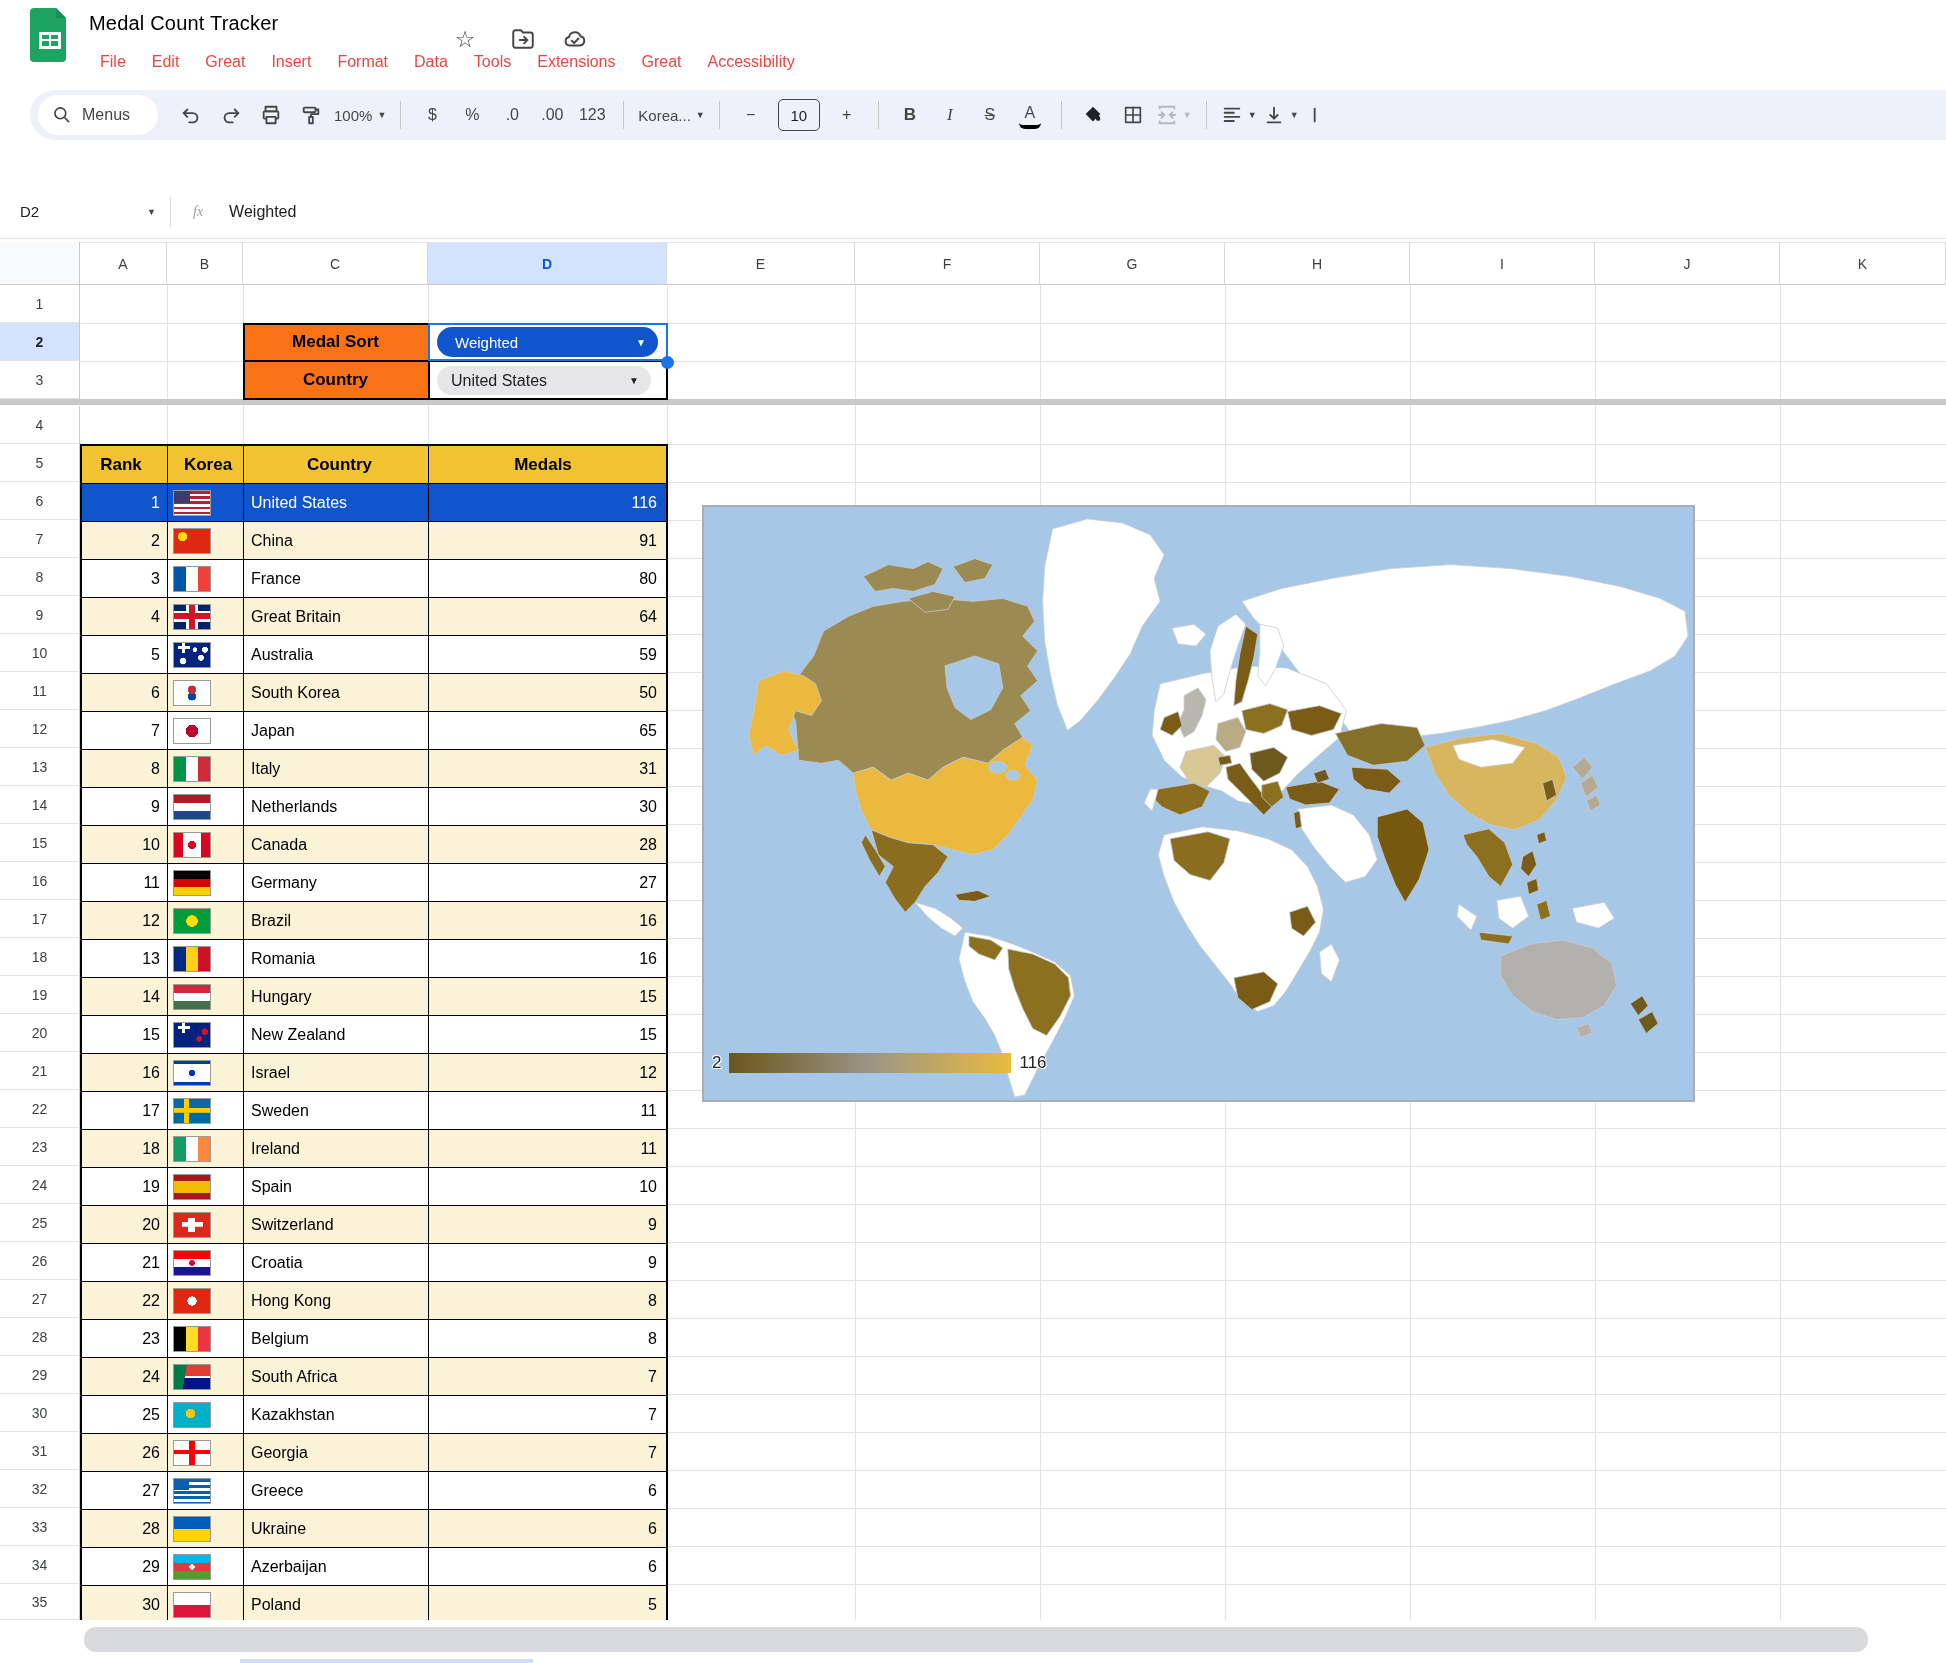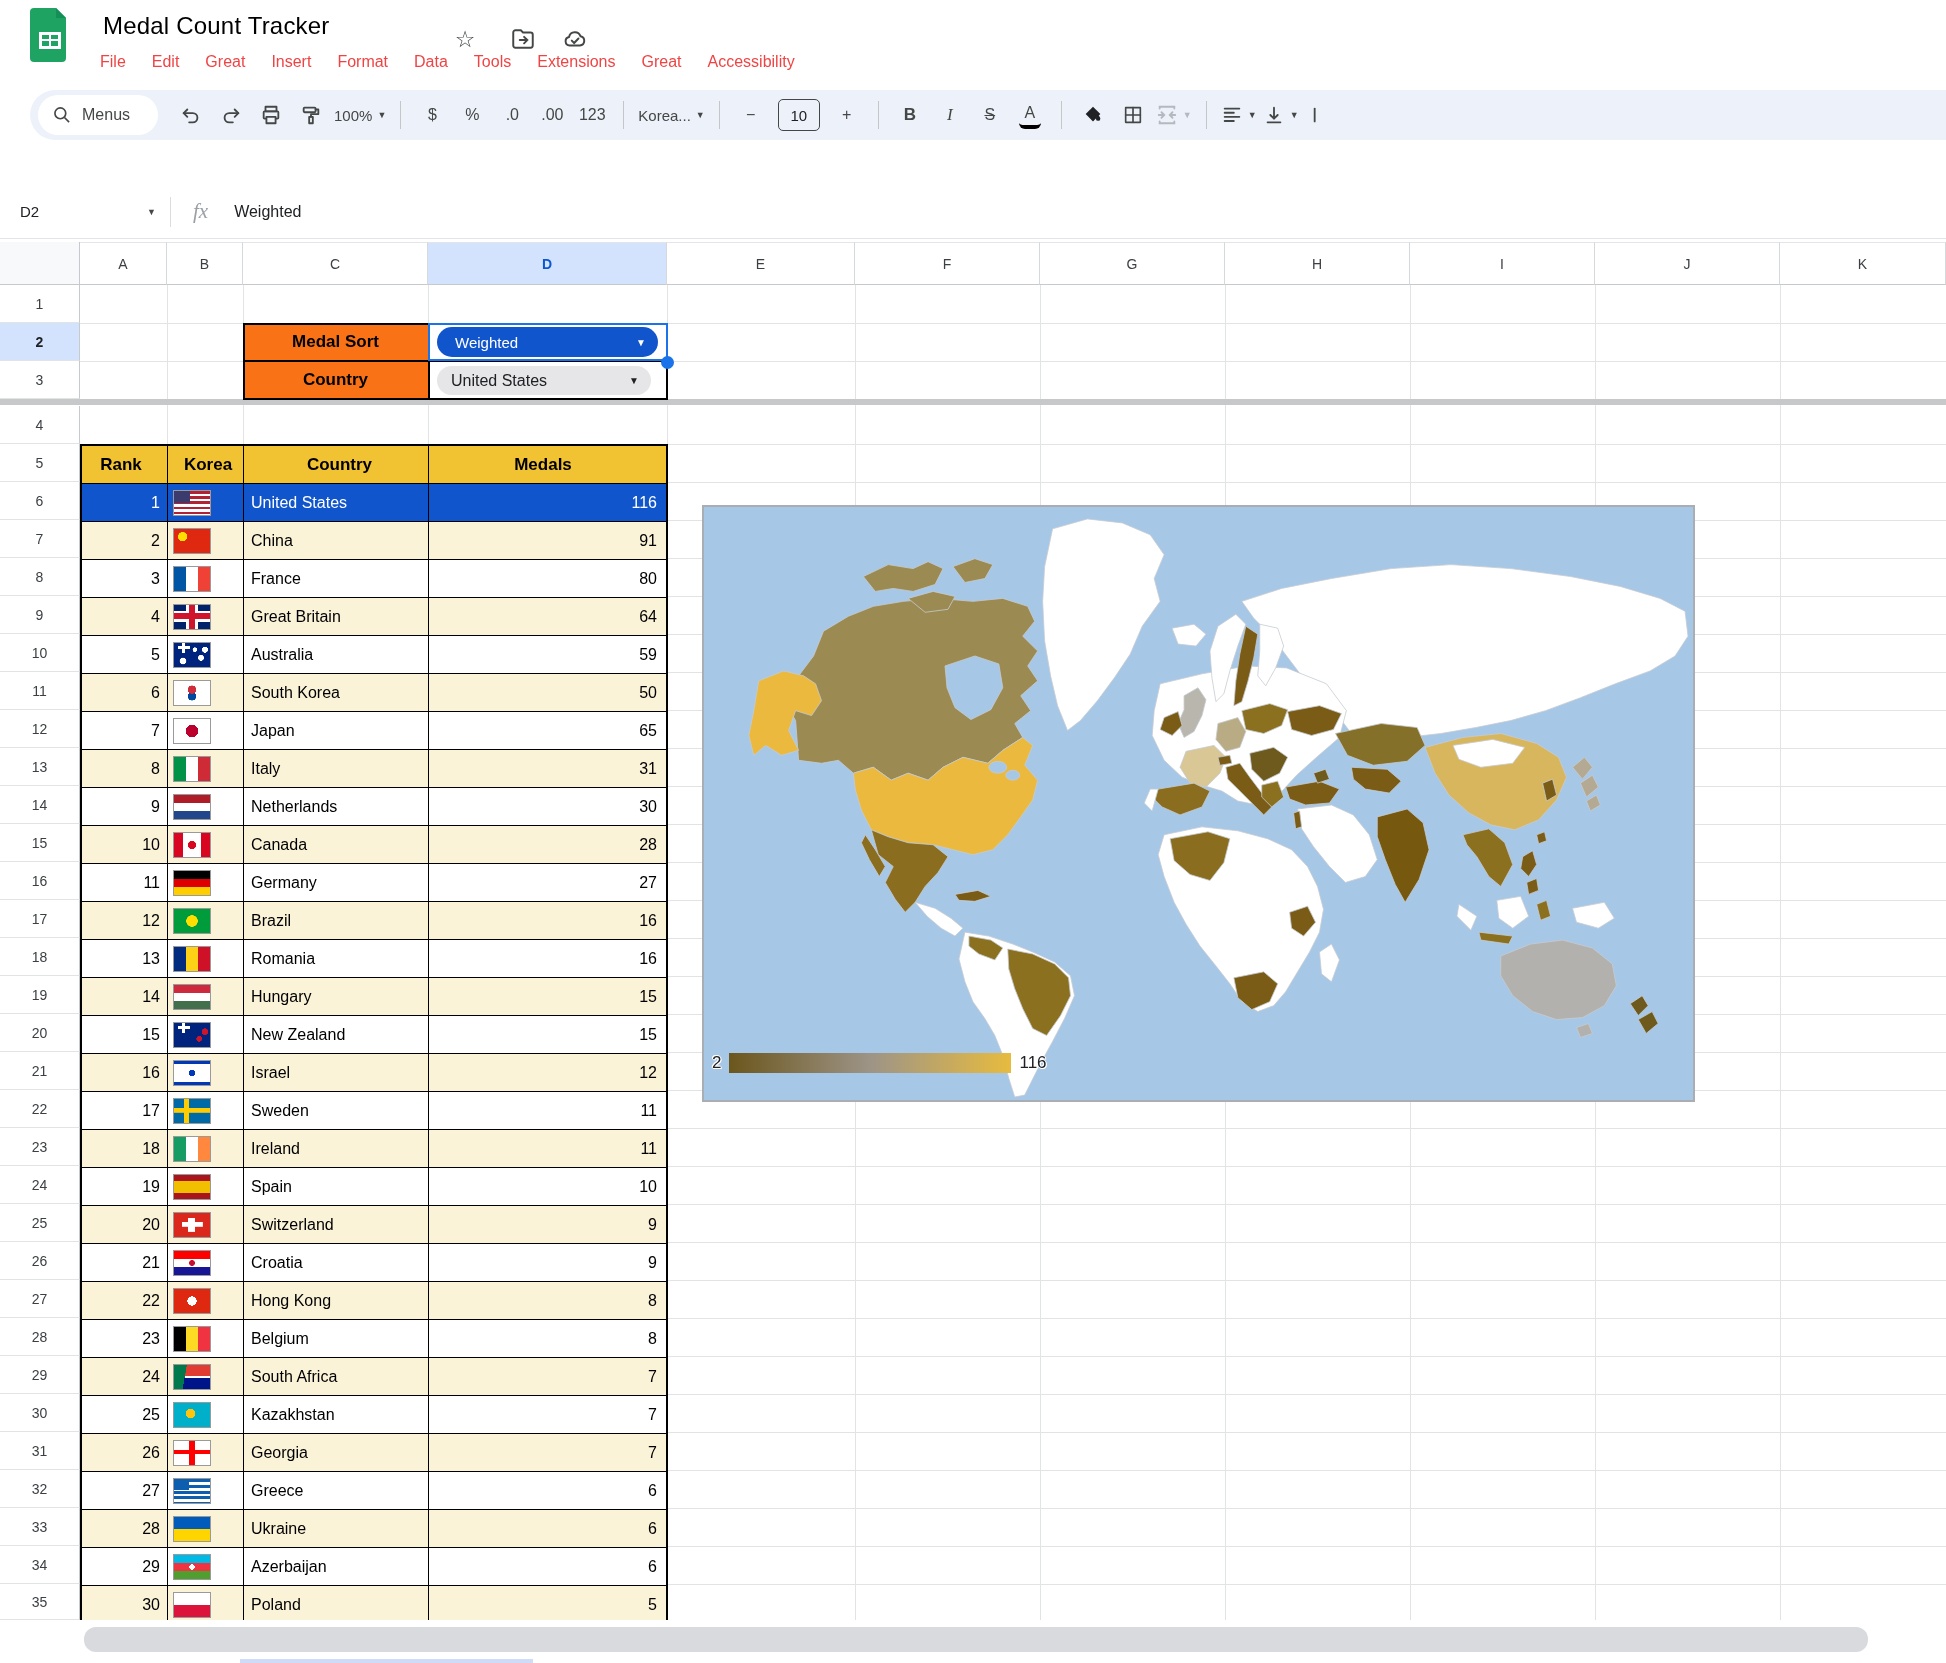--- a/index.html
+++ b/index.html
@@ -1,20 +1,20 @@
 <!DOCTYPE html>
 <html><head>
 <meta charset="utf-8">
 <style>
   html,body{margin:0;padding:0;background:#fff;font-family:"Liberation Sans","DejaVu Sans",sans-serif;}
   #screen{position:relative;width:1946px;height:1663px;overflow:hidden;background:#fff;}
   
   #topbar{position:absolute;left:0;top:0;width:1946px;height:88px;background:#fff;}
   #sheets-logo{position:absolute;left:30px;top:8px;width:40px;height:54px;}
-  #doc-title{position:absolute;left:103px;top:12px;font-size:24px;color:#000;letter-spacing:.2px;}
+  #doc-title{position:absolute;left:89px;top:12px;font-size:20px;color:#000;letter-spacing:.2px;}
   .doc-icon{position:absolute;top:26px;width:26px;height:26px;color:#444746;}
   #star-i{left:452px;font-size:23px;line-height:26px;text-align:center;}
   #folder-i{left:510px;}
   #cloud-i{left:562px;}
   #menu-bar{position:absolute;left:100px;top:53px;display:flex;gap:26px;}
   .menu-item{font-size:16px;color:#ef4444;cursor:default;}
   
   #toolbar{position:absolute;left:30px;top:90px;width:1916px;height:50px;background:#edf2fa;border-radius:25px 0 0 25px;display:flex;align-items:center;}
   #toolbar-items{display:flex;align-items:center;gap:6px;padding-left:8px;white-space:nowrap;}
   .tb-pill{display:flex;align-items:center;gap:10px;background:#fff;border-radius:20px;height:40px;padding:0 28px 0 14px;margin-right:10px;}
@@ -29,21 +29,21 @@
   .tb-divider{width:1px;height:28px;background:#c4c7c5;margin:0 8px;}
   .tb-caret{font-size:9px;color:#444746;margin-left:5px;}
   .tb-caret.dim{color:#b4b8bf;}
   .tb-box{display:flex;align-items:center;justify-content:center;width:40px;height:30px;border:1.5px solid #444746;border-radius:5px;font-size:15px;color:#202124;margin:0 4px;}
   .tb-text{font-size:15px;color:#444746;}
   
   #formula-bar{position:absolute;left:0;top:185px;width:1946px;height:53px;background:#fff;border-bottom:1px solid #e1e3e6;display:flex;align-items:center;}
   #name-box{width:150px;padding-left:20px;font-size:15px;color:#202124;display:flex;align-items:center;justify-content:space-between;}
   #name-caret{font-size:9px;color:#444746;margin-right:14px;}
   #fb-div{width:1px;height:30px;background:#dadce0;margin-right:22px;}
-  #fx-icon{font-style:italic;font-family:"Liberation Serif",serif;color:#9aa0a6;font-size:21px;margin-right:26px;}
+  #fx-icon{font-style:italic;font-family:"Liberation Serif",serif;color:#9aa0a6;font-size:14px;margin-right:26px;}
   #formula-value{font-size:16px;color:#202124;}
   
   #corner-box{position:absolute;left:0;top:242px;width:80px;height:43px;background:#f8f9fa;border-right:1px solid #c7cacd;border-bottom:1px solid #c7cacd;box-sizing:border-box;}
   .col-head{position:absolute;top:242px;height:43px;background:#ffffff;border-right:1px solid #d6d9dc;border-bottom:1px solid #c7cacd;border-top:1px solid #e3e5e8;box-sizing:border-box;display:flex;align-items:center;justify-content:center;font-size:14px;color:#3c4043;}
   .col-head.sel{background:#d3e3fd;color:#0b57d0;font-weight:bold;}
   .row-head{position:absolute;left:0;width:80px;background:#ffffff;border-right:1px solid #c7cacd;border-bottom:1px solid #e2e3e3;box-sizing:border-box;display:flex;align-items:center;justify-content:center;font-size:14px;color:#3c4043;}
   .row-head.sel{background:#d3e3fd;font-weight:bold;color:#202124;}
   .vline{position:absolute;width:1px;background:#e2e3e3;top:285px;height:1335px;}
   .hline{position:absolute;left:80px;width:1866px;height:1px;background:#e2e3e3;}
   #frozen-divider{position:absolute;left:0;top:399px;width:1946px;height:6px;background:#c6c8ca;}

